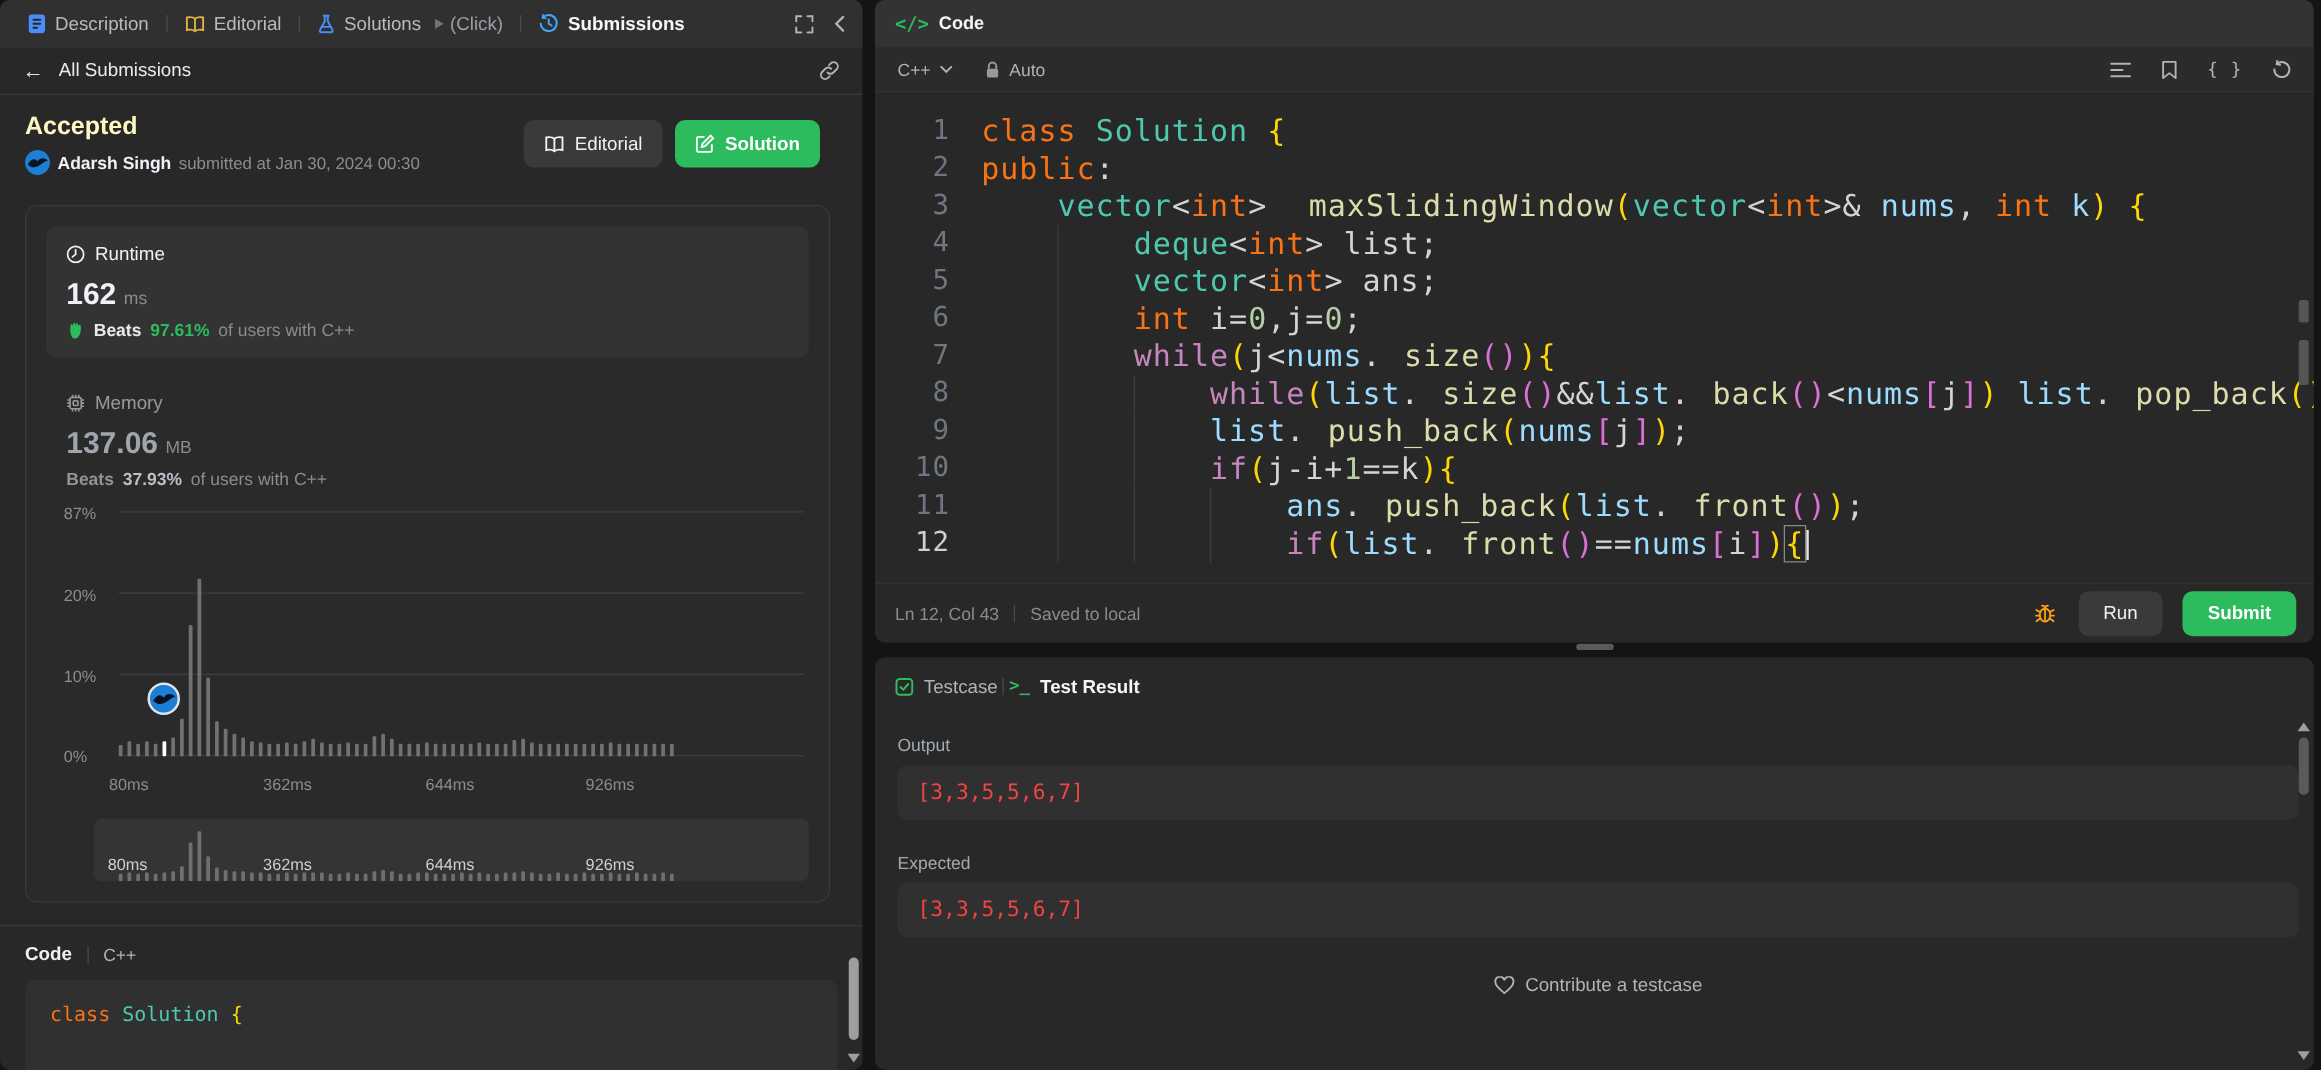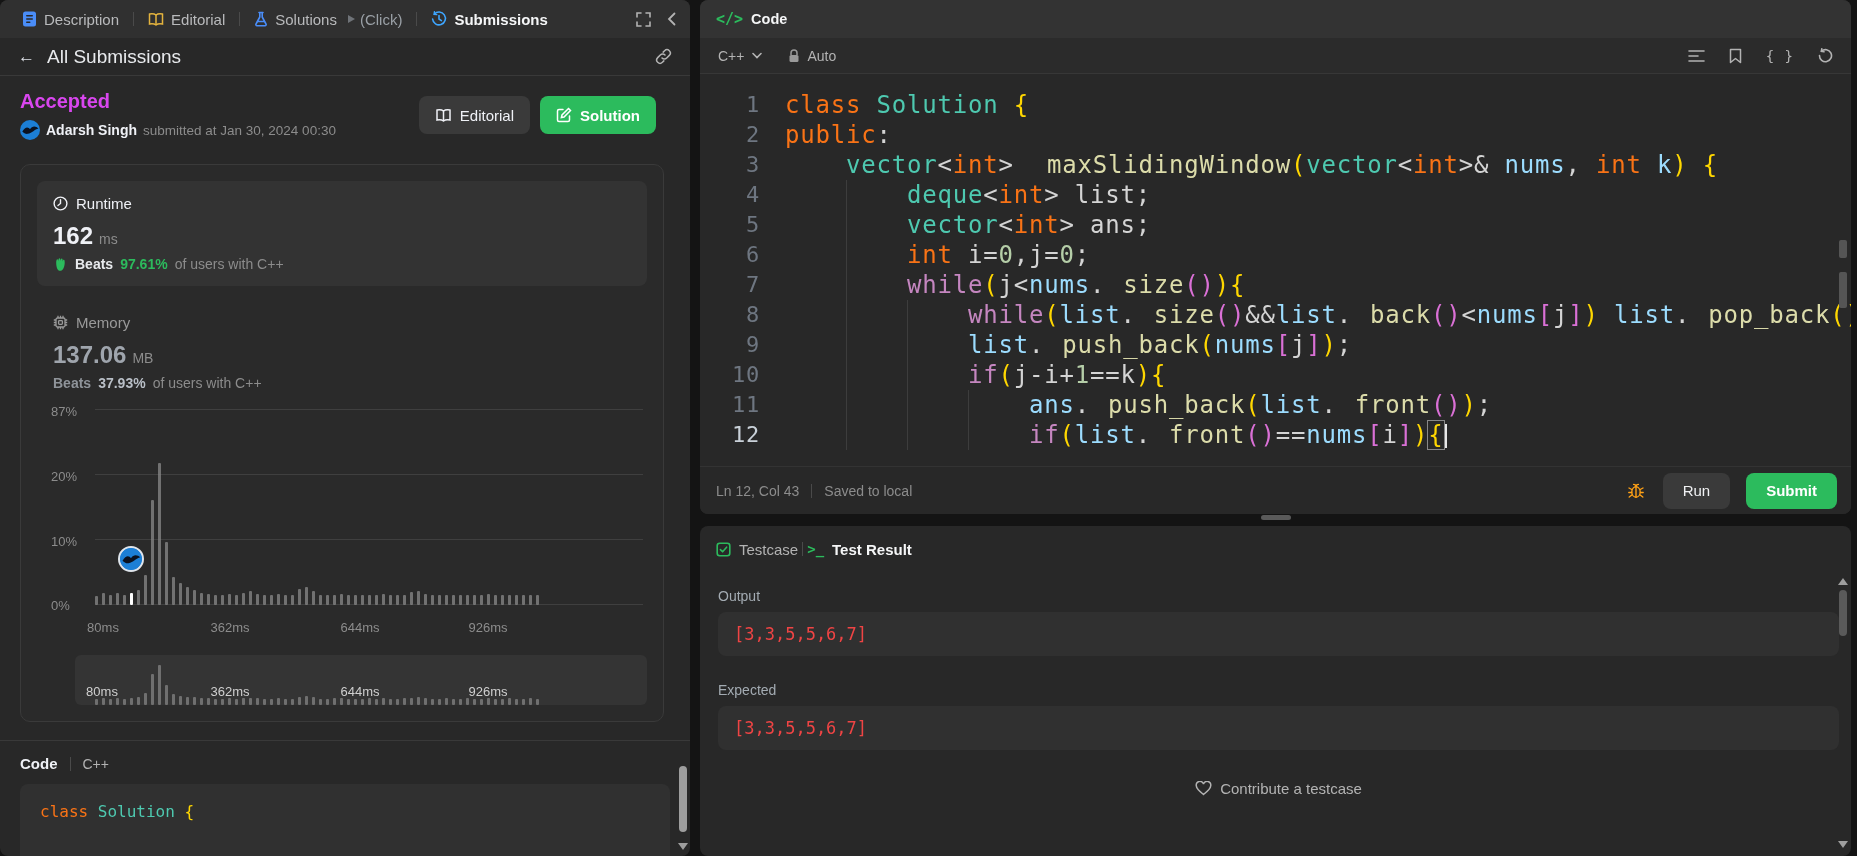--- a/index.html
+++ b/index.html
@@ -15,25 +15,25 @@
     padding:0 14px 0 22px; gap:10px; }
   .tab { display:flex; align-items:center; gap:7px; color:#b3b3b3; font-size:15px; cursor:pointer; }
   .tab .lbl { color:#b9babc; }
   .tab.active .lbl { color:#f5f6f7; font-weight:bold; }
   .tab-sep { width:1px; height:14px; background:#4a4a4a; margin:0 4px; }
   .tab-click { color:#9aa0a6; font-size:15px; display:flex; align-items:center; gap:4px;}
   .tabbar-right { margin-left:auto; display:flex; align-items:center; gap:16px; color:#b3b3b3; }
   .subnav { height:38px; display:flex; align-items:center; padding:0 18px; gap:12px;
     border-bottom:1px solid #393939; }
   .subnav .back { color:#dfe2e8; font-size:17px; cursor:pointer; }
-  .subnav .title { color:#e8eaed; font-size:19px;text-align:center; }
+  .subnav .title { color:#e8eaed; font-size:15px;text-align:center; }
   .subnav .link { margin-left:auto; }
 
   .result-header { display:flex; align-items:center; padding:14px 34px 10px 20px; }
-  .status-accepted { color:#d946ef; font-size:20px; font-weight:600; }
+  .status-accepted { color:#fef9c3; font-size:20px; font-weight:600; }
   .author-row { display:flex; align-items:center; gap:6px; margin-top:7px; }
   .author-name { color:#eff1f6; font-size:14px; font-weight:bold; }
   .author-sub { color:#8c8c8c; font-size:13.5px; }
   .hdr-buttons { margin-left:auto; display:flex; gap:10px; }
   .btn { display:flex; align-items:center; gap:8px; height:38px; padding:0 16px;
     border-radius:8px; font-size:15px; cursor:pointer; border:none; }
   .btn-dark { background:#3a3a3a; color:#eff1f6; }
   .btn-green { background:#2cbb5d; color:#fff; font-weight:600; }
 
   .stats-panel { margin:14px 26px 0 20px; border:1px solid #3a3a3a; border-radius:10px;

